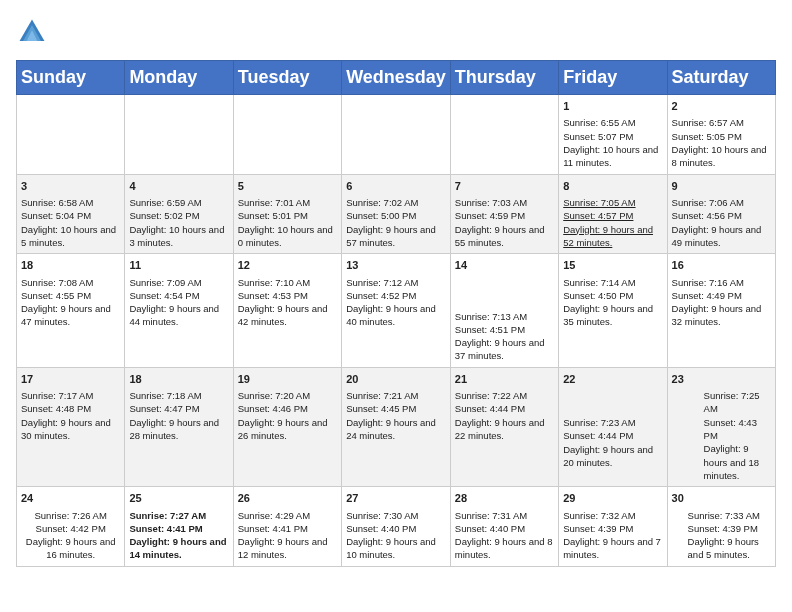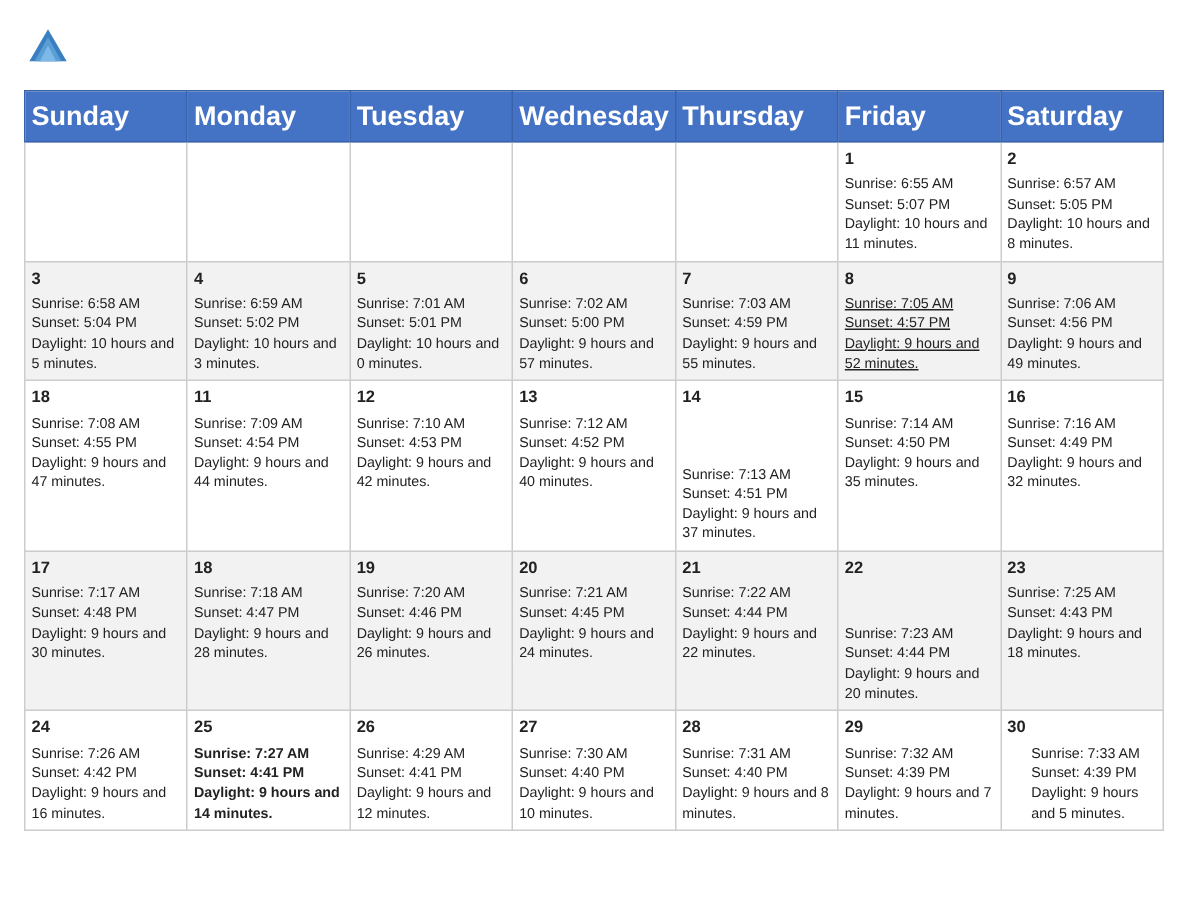--- a/index.html
+++ b/index.html
@@ -259,29 +259,29 @@
 Daylight: 9 hours and 22 minutes.</div>
         </td>
         <td>
           <span class="day-number">22</span>
           <div class="day-info" style="white-space: pre-line; margin-top: 29px;">Sunrise: 7:23 AM
 Sunset: 4:44 PM
 Daylight: 9 hours and 20 minutes.</div>
         </td>
         <td>
           <span class="day-number">23</span>
-          <div class="day-info" style="white-space: pre-line;">Sunrise: 7:25 AM
+          <div class="day-info" style="white-space: pre-line; margin-left: 32px;">Sunrise: 7:25 AM
 Sunset: 4:43 PM
 Daylight: 9 hours and 18 minutes.</div>
         </td>
       </tr>
       <tr>
         <td>
           <span class="day-number">24</span>
-          <div class="day-info" style="white-space: pre-line;">Sunrise: 7:26 AM
+          <div class="day-info" style="white-space: pre-line; text-align: center;">Sunrise: 7:26 AM
 Sunset: 4:42 PM
 Daylight: 9 hours and 16 minutes.</div>
         </td>
         <td>
           <span class="day-number">25</span>
           <div class="day-info" style="white-space: pre-line; font-weight: bold;">Sunrise: 7:27 AM
 Sunset: 4:41 PM
 Daylight: 9 hours and 14 minutes.</div>
         </td>
         <td>

